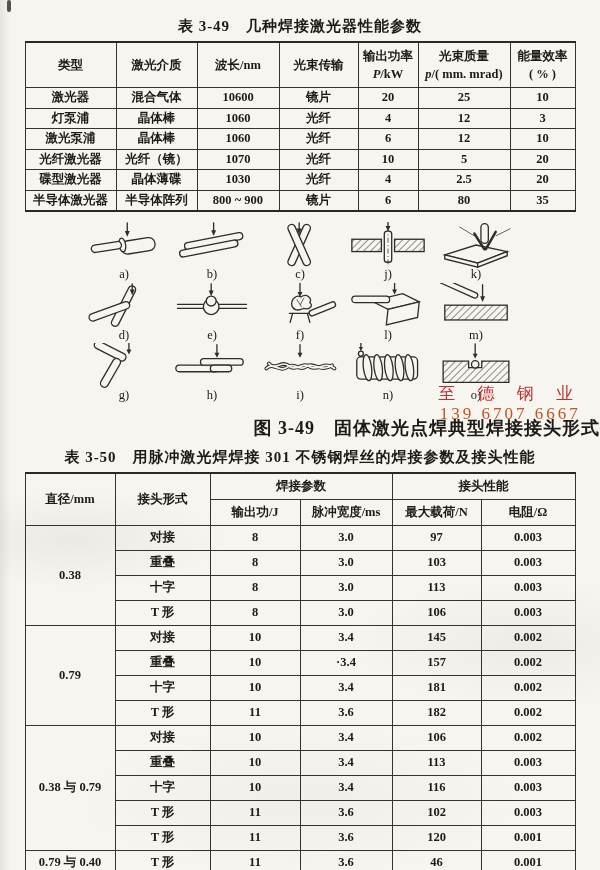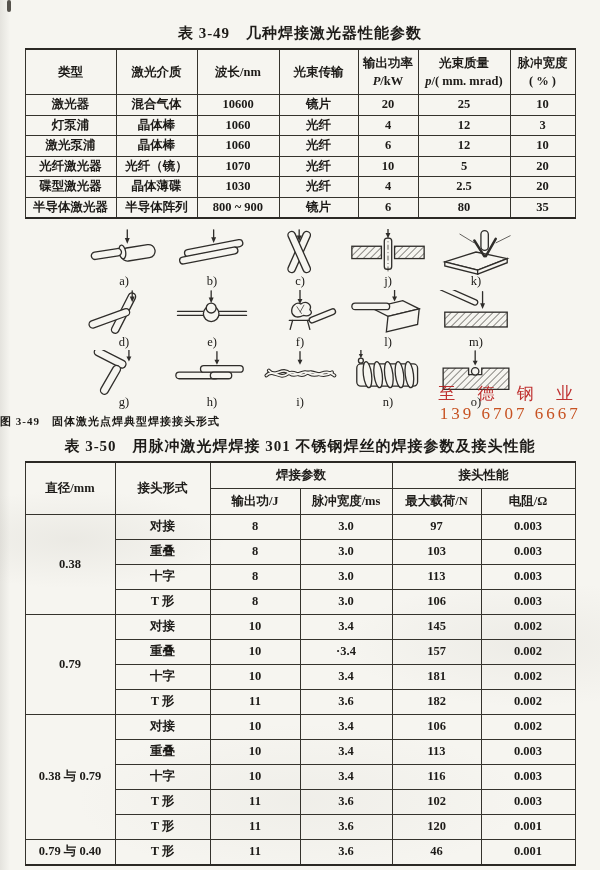--- a/index.html
+++ b/index.html
@@ -13,21 +13,21 @@
       radial-gradient(ellipse 260px 90px at 88% 74%, rgba(176,173,164,0.13), transparent 70%),
       radial-gradient(ellipse 320px 110px at 50% 92%, rgba(182,179,170,0.10), transparent 70%),
       linear-gradient(90deg, rgba(120,117,110,0.14), rgba(0,0,0,0) 10px);
     overflow:hidden;
   }
   .page{position:relative;width:600px;height:870px;}
   .artifact{position:absolute;left:7px;top:0;width:4px;height:12px;background:#55524c;border-radius:2px;}
 
   .t-title{
     text-align:center;font-weight:700;font-size:15px;letter-spacing:1px;
-    padding-top:24px;
+    padding-top:17px;
   }
   .t50-title{padding-top:8px;}
 
   table{border-collapse:collapse;margin:5px auto 0 auto;table-layout:fixed;}
   .t49{width:550px;border:1.3px solid #2b2925;border-top-width:2.3px;border-bottom-width:2.3px;}
   .t50{width:550px;border:1.3px solid #2b2925;border-top-width:2.4px;border-bottom-width:2.6px;}
   th,td{
     border:1.1px solid #35332d;
     text-align:center;vertical-align:middle;
     font-size:12.5px;font-weight:700;
@@ -40,21 +40,21 @@
   .t50 tbody td{height:24px;}
   .t50 tbody tr.grp td{border-top:1.9px solid #2b2925;}
   .hl{display:block;line-height:1.45;}
   .it{font-style:italic;}
 
   .figure{margin-top:10px;}
   .fig-row{display:flex;justify-content:center;align-items:flex-end;margin-top:2px;}
   .sk-cell{width:86px;text-align:center;margin:0 1px;}
   .sk-cell svg{display:block;margin:0 auto;width:82px;height:46px;}
   .sk-label{font-size:12.5px;margin-top:0px;line-height:1;}
-  .fig-caption{text-align:left;font-weight:700;font-size:11px;margin-top:5px;letter-spacing:1px;}
+  .fig-caption{text-align:right;font-weight:700;font-size:18px;margin-top:14px;letter-spacing:1px;}
 
   .p{fill:#f6f5f0;stroke:#2f2d2a;stroke-width:1.6;}
   .ln{stroke:#2f2d2a;stroke-width:1.6;fill:none;stroke-linecap:round;}
   .thin{stroke:#2f2d2a;stroke-width:0.9;fill:none;}
   .thick{stroke:#2f2d2a;stroke-width:3;fill:none;stroke-linecap:round;}
   .ah{fill:#2f2d2a;stroke:none;}
   .tube{stroke:#2f2d2a;stroke-width:4.6;fill:none;stroke-linecap:round;}
   .tubein{stroke:#f6f5f0;stroke-width:2.1;fill:none;stroke-linecap:round;}
 
   .watermark{position:absolute;right:18px;top:384px;text-align:center;line-height:1.15;pointer-events:none;}
@@ -97,21 +97,21 @@
           </th>
         <th>
           <span class="hl">输出功率</span>
           <span class="hl"><span class="it">P</span><span>/kW</span></span>
         </th>
         <th>
           <span class="hl">光束质量</span>
           <span class="hl"><span class="it">p</span><span>/( mm. mrad)</span></span>
         </th>
         <th>
-          <span class="hl">脉冲宽度</span>
+          <span class="hl">能量效率</span>
           <span class="hl">( % )</span>
         </th>
       </tr>
     </thead>
     <tbody>
       <tr>
         <td>激光器</td>
           <td>混合气体</td>
           <td>10600</td>
           <td>镜片</td>

